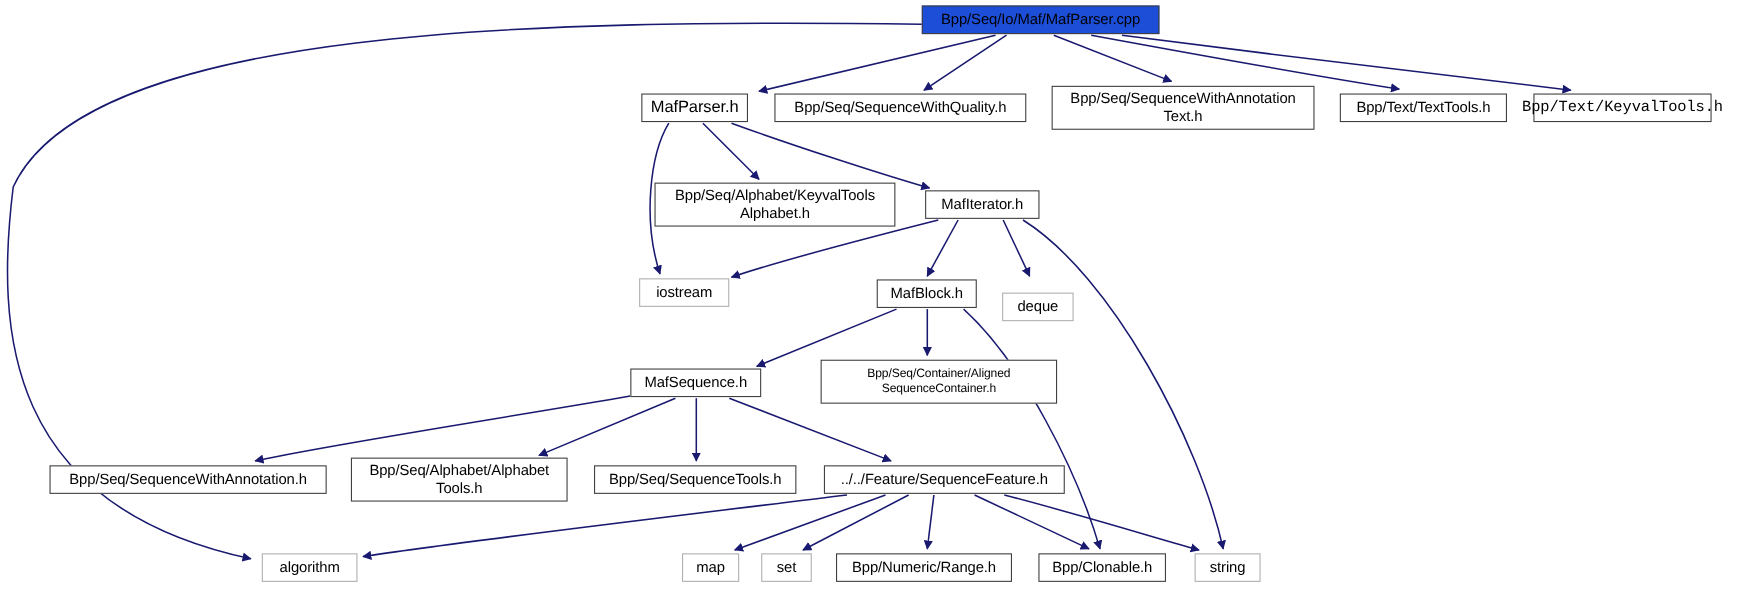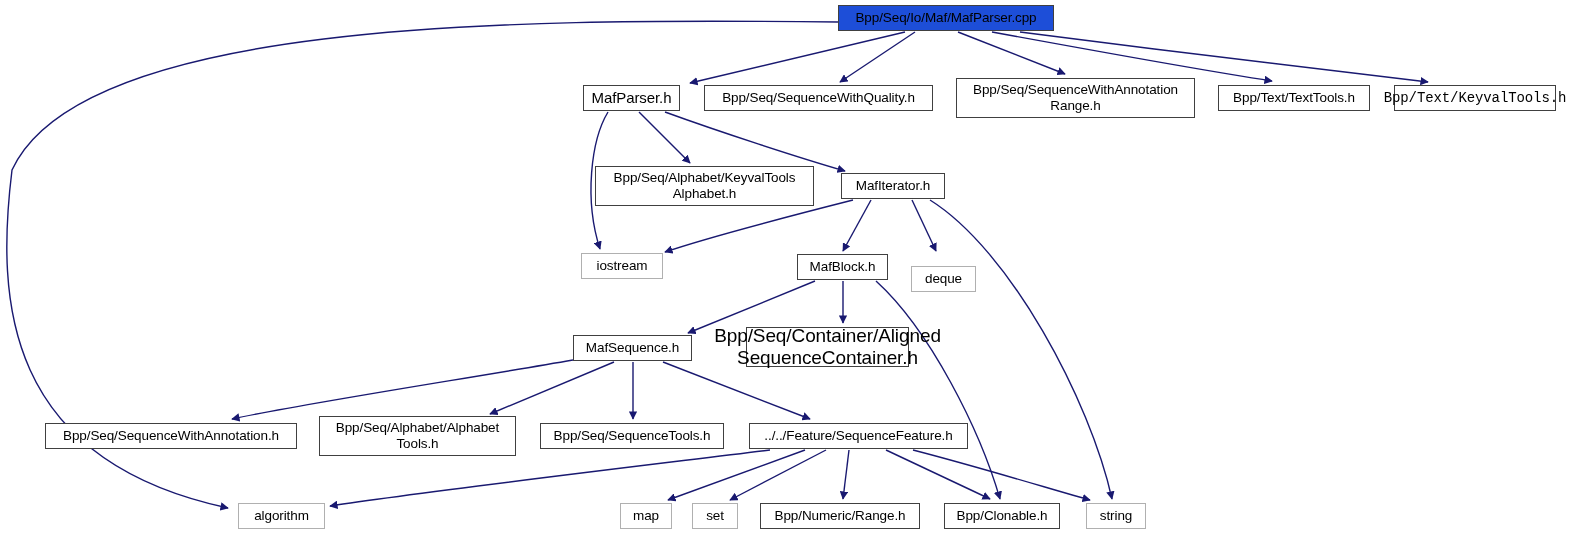--- a/index.html
+++ b/index.html
@@ -83,31 +83,31 @@
         <path d="M 849,450 L 843,499" fill="none" stroke="#191970" stroke-width="1.4" marker-end="url(#arrow)"></path>
         <path d="M 886,450 L 990,499" fill="none" stroke="#191970" stroke-width="1.4" marker-end="url(#arrow)"></path>
         <path d="M 913,450 C 990,470 1060,492 1090,500" fill="none" stroke="#191970" stroke-width="1.4" marker-end="url(#arrow)"></path>
       </g>
   </svg>
   <div id="nodes">
       <div class="node root" style="left: 838px; top: 5px; width: 216px; height: 26px; font-size: 13.5px;">Bpp/Seq/Io/Maf/MafParser.cpp</div>
       <div class="node lib" style="left: 583px; top: 85px; width: 97px; height: 26px; font-size: 15px;">MafParser.h</div>
       <div class="node lib" style="left: 704px; top: 85px; width: 229px; height: 26px; font-size: 13.5px;">Bpp/Seq/SequenceWithQuality.h</div>
       <div class="node lib" style="left: 956px; top: 78px; width: 239px; height: 40px; font-size: 13.5px;">Bpp/Seq/SequenceWithAnnotation
-Range.h</div>
+Text.h</div>
       <div class="node lib" style="left: 1218px; top: 85px; width: 152px; height: 26px; font-size: 13.5px;">Bpp/Text/TextTools.h</div>
       <div class="node lib" style="left: 1394px; top: 85px; width: 162px; height: 26px; font-size: 14px; font-family: Liberation Mono, monospace;">Bpp/Text/KeyvalTools.h</div>
       <div class="node lib" style="left: 595px; top: 166px; width: 219px; height: 40px; font-size: 13.5px;">Bpp/Seq/Alphabet/KeyvalTools
 Alphabet.h</div>
       <div class="node lib" style="left: 841px; top: 173px; width: 104px; height: 26px; font-size: 13.5px;">MafIterator.h</div>
       <div class="node sys" style="left: 581px; top: 253px; width: 82px; height: 26px; font-size: 13.5px;">iostream</div>
       <div class="node lib" style="left: 797px; top: 254px; width: 91px; height: 26px; font-size: 13.5px;">MafBlock.h</div>
       <div class="node sys" style="left: 911px; top: 266px; width: 65px; height: 26px; font-size: 13.5px;">deque</div>
       <div class="node lib" style="left: 573px; top: 335px; width: 119px; height: 26px; font-size: 13.5px;">MafSequence.h</div>
-      <div class="node lib" style="left: 746px; top: 327px; width: 163px; height: 40px; font-size: 19px;">Bpp/Seq/Container/Aligned
+      <div class="node lib" style="left: 746px; top: 327px; width: 215px; height: 40px; font-size: 11px;">Bpp/Seq/Container/Aligned
 SequenceContainer.h</div>
       <div class="node lib" style="left: 45px; top: 423px; width: 252px; height: 26px; font-size: 13.5px;">Bpp/Seq/SequenceWithAnnotation.h</div>
       <div class="node lib" style="left: 319px; top: 416px; width: 197px; height: 40px; font-size: 13.5px;">Bpp/Seq/Alphabet/Alphabet
 Tools.h</div>
       <div class="node lib" style="left: 540px; top: 423px; width: 184px; height: 26px; font-size: 13.5px;">Bpp/Seq/SequenceTools.h</div>
       <div class="node lib" style="left: 749px; top: 423px; width: 219px; height: 26px; font-size: 13.5px;">../../Feature/SequenceFeature.h</div>
       <div class="node sys" style="left: 238px; top: 503px; width: 87px; height: 26px; font-size: 13.5px;">algorithm</div>
       <div class="node sys" style="left: 620px; top: 503px; width: 52px; height: 26px; font-size: 13.5px;">map</div>
       <div class="node sys" style="left: 692px; top: 503px; width: 46px; height: 26px; font-size: 13.5px;">set</div>
       <div class="node lib" style="left: 760px; top: 503px; width: 160px; height: 26px; font-size: 13.5px;">Bpp/Numeric/Range.h</div>

